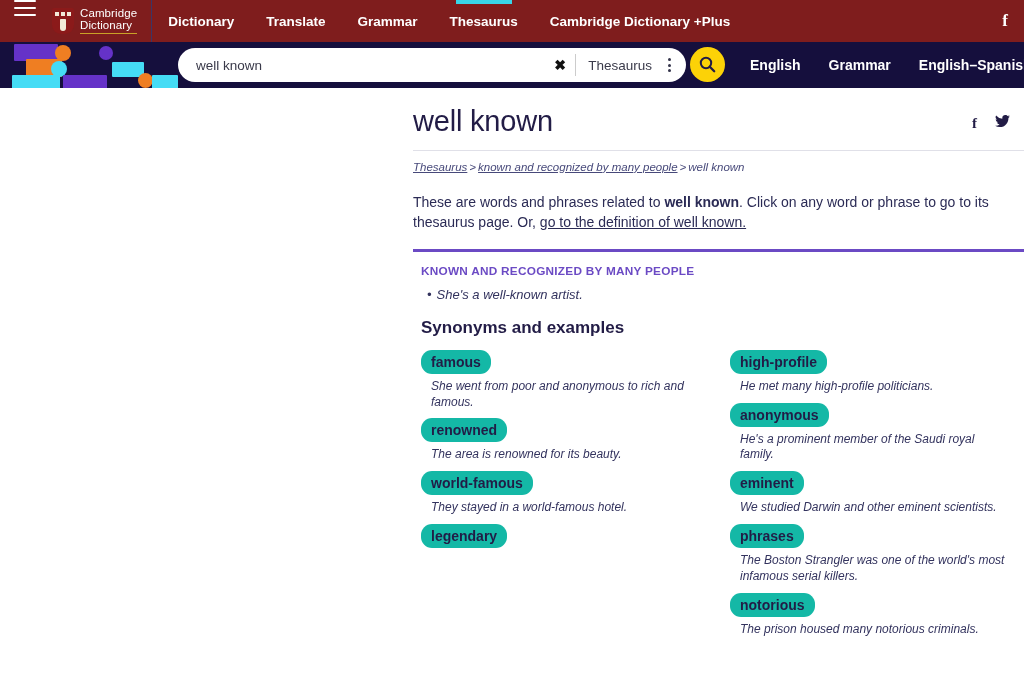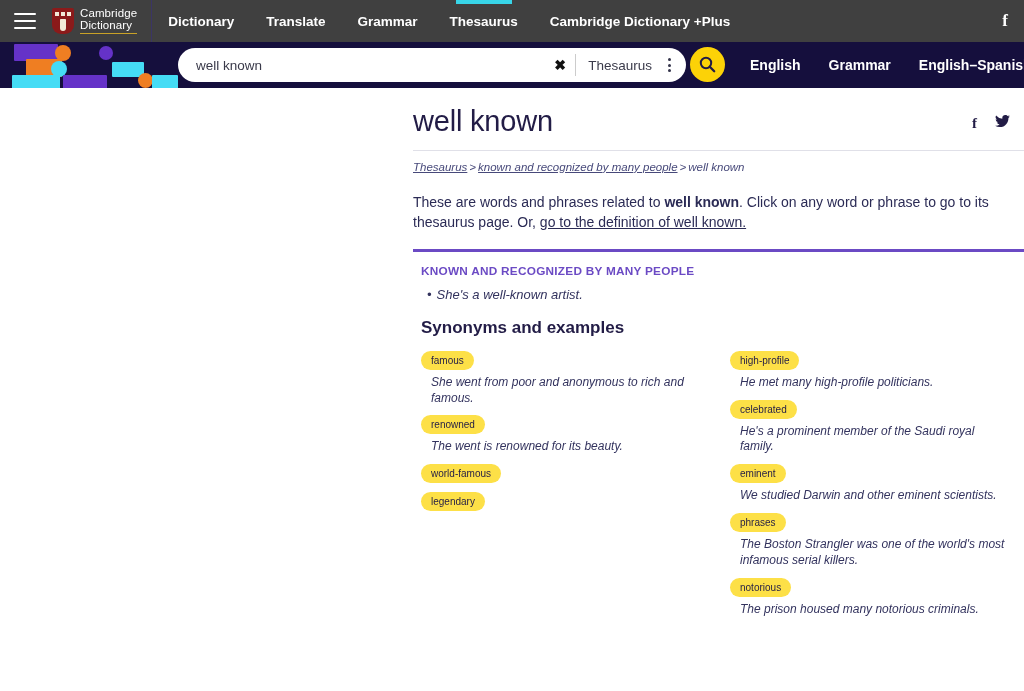--- a/index.html
+++ b/index.html
@@ -6,22 +6,22 @@
   html, body {
     width: 1024px; height: 691px;
     background: #ffffff;
     font-family: "Liberation Sans", sans-serif;
     overflow: hidden;
   }
 
   
   .topbar {
     height: 42px; width: 100%;
-    background: #404040;
-    display: flex; align-items: center;
+    background: #7f1d1d;
+    display: flex; 
     position: relative;
   }
   .burger {
     width: 22px; height: 16px;
     margin-left: 14px; margin-right: 16px;
     display: flex; flex-direction: column; justify-content: space-between;
     cursor: pointer;
   }
   .burger span { display: block; height: 2px; background: #fff; border-radius: 1px; }
 
@@ -185,22 +185,22 @@
     font-size: 17px; font-weight: bold; color: #221c46;
   }
 
   .cols { display: flex; padding-top: 12px; padding-left: 8px; gap: 0; }
   .col { width: 300px; }
   .col.right { width: 300px; padding-left: 9px; }
 
   .syn-item { margin-bottom: 8px; }
   .chip {
     display: inline-block;
-    background: #fde047; color: #221c46;
-    font-size: 10px; font-weight: normal;
+    background: #14b8a6; color: #221c46;
+    font-size: 14px; font-weight: bold;
     padding: 4px 10px 4px 10px;
     border-radius: 11px; cursor: pointer;
   }
   .syn-ex {
     font-size: 12px; font-style: italic; color: #33335e;
     line-height: 1.33; padding-top: 5px; padding-left: 10px;
     width: 280px;
   }
 </style>
 </head>
@@ -311,37 +311,38 @@
     <div class="sec-heading">Synonyms and examples</div>
 
     <div class="cols">
       <div class="col left">
         <div class="syn-item">
           <span class="chip">famous</span>
           <div class="syn-ex">She went from poor and anonymous to rich and famous.</div>
         </div>
         <div class="syn-item">
           <span class="chip">renowned</span>
-          <div class="syn-ex">The went is renowned for its beauty.</div>
+          <div class="syn-ex">The area is renowned for its beauty.</div>
         </div>
         <div class="syn-item">
           <span class="chip">world-famous</span>
+          <div class="syn-ex">They stayed in a world-famous hotel.</div>
         </div>
         <div class="syn-item">
           <span class="chip">legendary</span>
         </div>
       </div>
 
       <div class="col right">
         <div class="syn-item">
           <span class="chip">high-profile</span>
           <div class="syn-ex">He met many high-profile politicians.</div>
         </div>
         <div class="syn-item">
-          <span class="chip">celebrated</span>
+          <span class="chip">anonymous</span>
           <div class="syn-ex">He's a prominent member of the Saudi royal family.</div>
         </div>
         <div class="syn-item">
           <span class="chip">eminent</span>
           <div class="syn-ex">We studied Darwin and other eminent scientists.</div>
         </div>
         <div class="syn-item">
           <span class="chip">phrases</span>
           <div class="syn-ex">The Boston Strangler was one of the world's most infamous serial killers.</div>
         </div>

